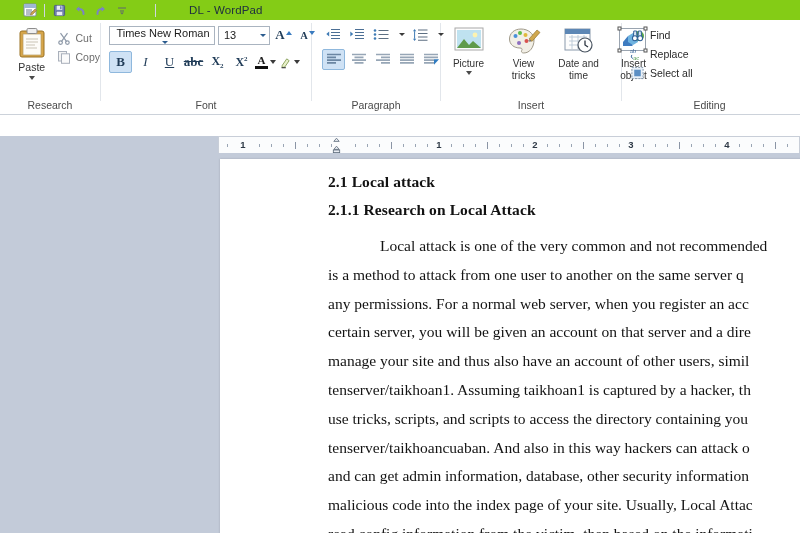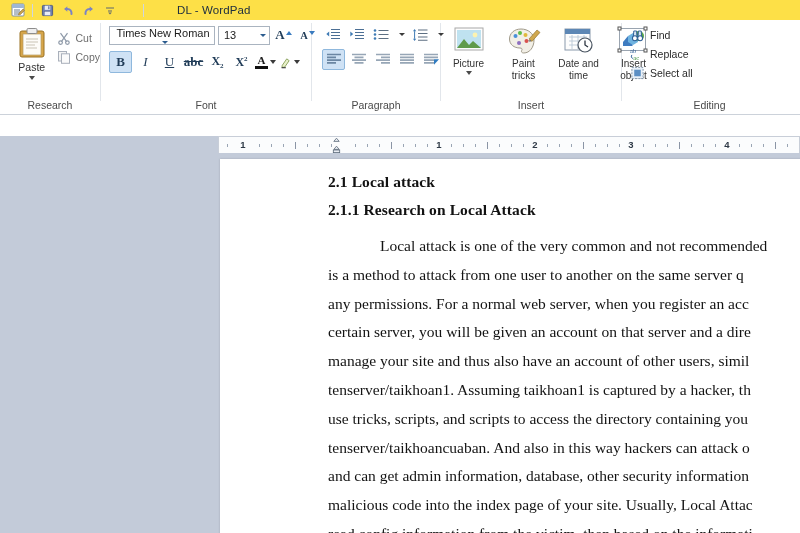--- a/index.html
+++ b/index.html
@@ -5,21 +5,21 @@
   html,body{margin:0;padding:0;}
   body{
     width:800px;height:533px;overflow:hidden;
     font-family:"Liberation Sans",sans-serif;
     background:#ffffff;
     -webkit-font-smoothing:antialiased;
   }
   .app{position:relative;width:800px;height:533px;overflow:hidden;background:#fff;}
 
   
-  .titlebar{height:20px;display:flex;align-items:center;background:#fde047;padding-left:8px;gap:20px;}
+  .titlebar{height:20px;display:flex;align-items:center;background:#84cc16;padding-left:20px;gap:20px;}
   .qat{display:flex;align-items:center;gap:1px;}
   .qat-btn{width:20px;height:18px;display:flex;align-items:center;justify-content:center;}
   .sep-v{width:1px;height:13px;background:#cfd6e0;margin:0 3px;}
   .wintitle{margin-left:10px;font-size:11.5px;color:#20303f;letter-spacing:.1px;}
 
   
   .tabstrip{height:21px;display:flex;align-items:flex-end;background:#ffffff;position:relative;}
   .tabstrip:after{content:"";position:absolute;left:0;right:0;bottom:0;height:1px;background:#d4d9e0;}
   .tab{height:20px;padding:0 14px;display:flex;align-items:center;font-size:11.5px;color:#2a2a2a;position:relative;z-index:2;}
   .tab.file{background:#1c6cc1;color:#ffffff;padding:0 17px;height:21px;}
@@ -336,21 +336,21 @@
               <path d="M14 3C7 3 2.5 7.5 2.5 13S7 22 13 22c2 0 2.5 1.2 1.7 2.4-.8 1.3.2 2.6 2 2.6C23 27 27 21 27 14 27 7.5 21 3 14 3z" fill="#f2efe6" stroke="#a09a8a"></path>
               <circle cx="8.5" cy="10" r="2" fill="#4a90d9"></circle>
                 <circle cx="13" cy="7" r="2" fill="#5fbd4a"></circle>
               <circle cx="18.5" cy="9" r="2" fill="#e0b93a"></circle>
                 <circle cx="19.5" cy="15" r="2" fill="#d9534f"></circle>
               <circle cx="12" cy="17" r="2" fill="#8e6fc0"></circle>
               <path d="M22 13l8-9 3 2.4-8 9z" fill="#d0a84e" stroke="#8a6c2a" stroke-width=".6"></path>
               <path d="M21 14.5l2.2 1.5 1.2-2z" fill="#6a6a6a"></path>
             </svg>
             <div class="ins-lbl">
-              <span>Paint</span><br><span>tricks</span>
+              <span>View</span><br><span>tricks</span>
             </div>
           </div>
           <div class="ins-item">
             <svg width="34" height="30" viewBox="0 0 34 30">
               <rect x="3" y="3" width="25" height="21" fill="#fdfdfd" stroke="#8a99ab"></rect>
               <rect x="3" y="3" width="25" height="5" fill="#5d87b5"></rect>
               <path d="M7 11h18M7 15h18M7 19h18M10 9v14M16 9v14M22 9v14" stroke="#b9c7d6" stroke-width=".9"></path>
               <circle cx="23" cy="19" r="7" fill="#ffffff" stroke="#4a5561" stroke-width="1.2"></circle>
               <path d="M23 14.5V19l3 2" stroke="#2c3540" stroke-width="1.3" fill="none"></path>
             </svg>

